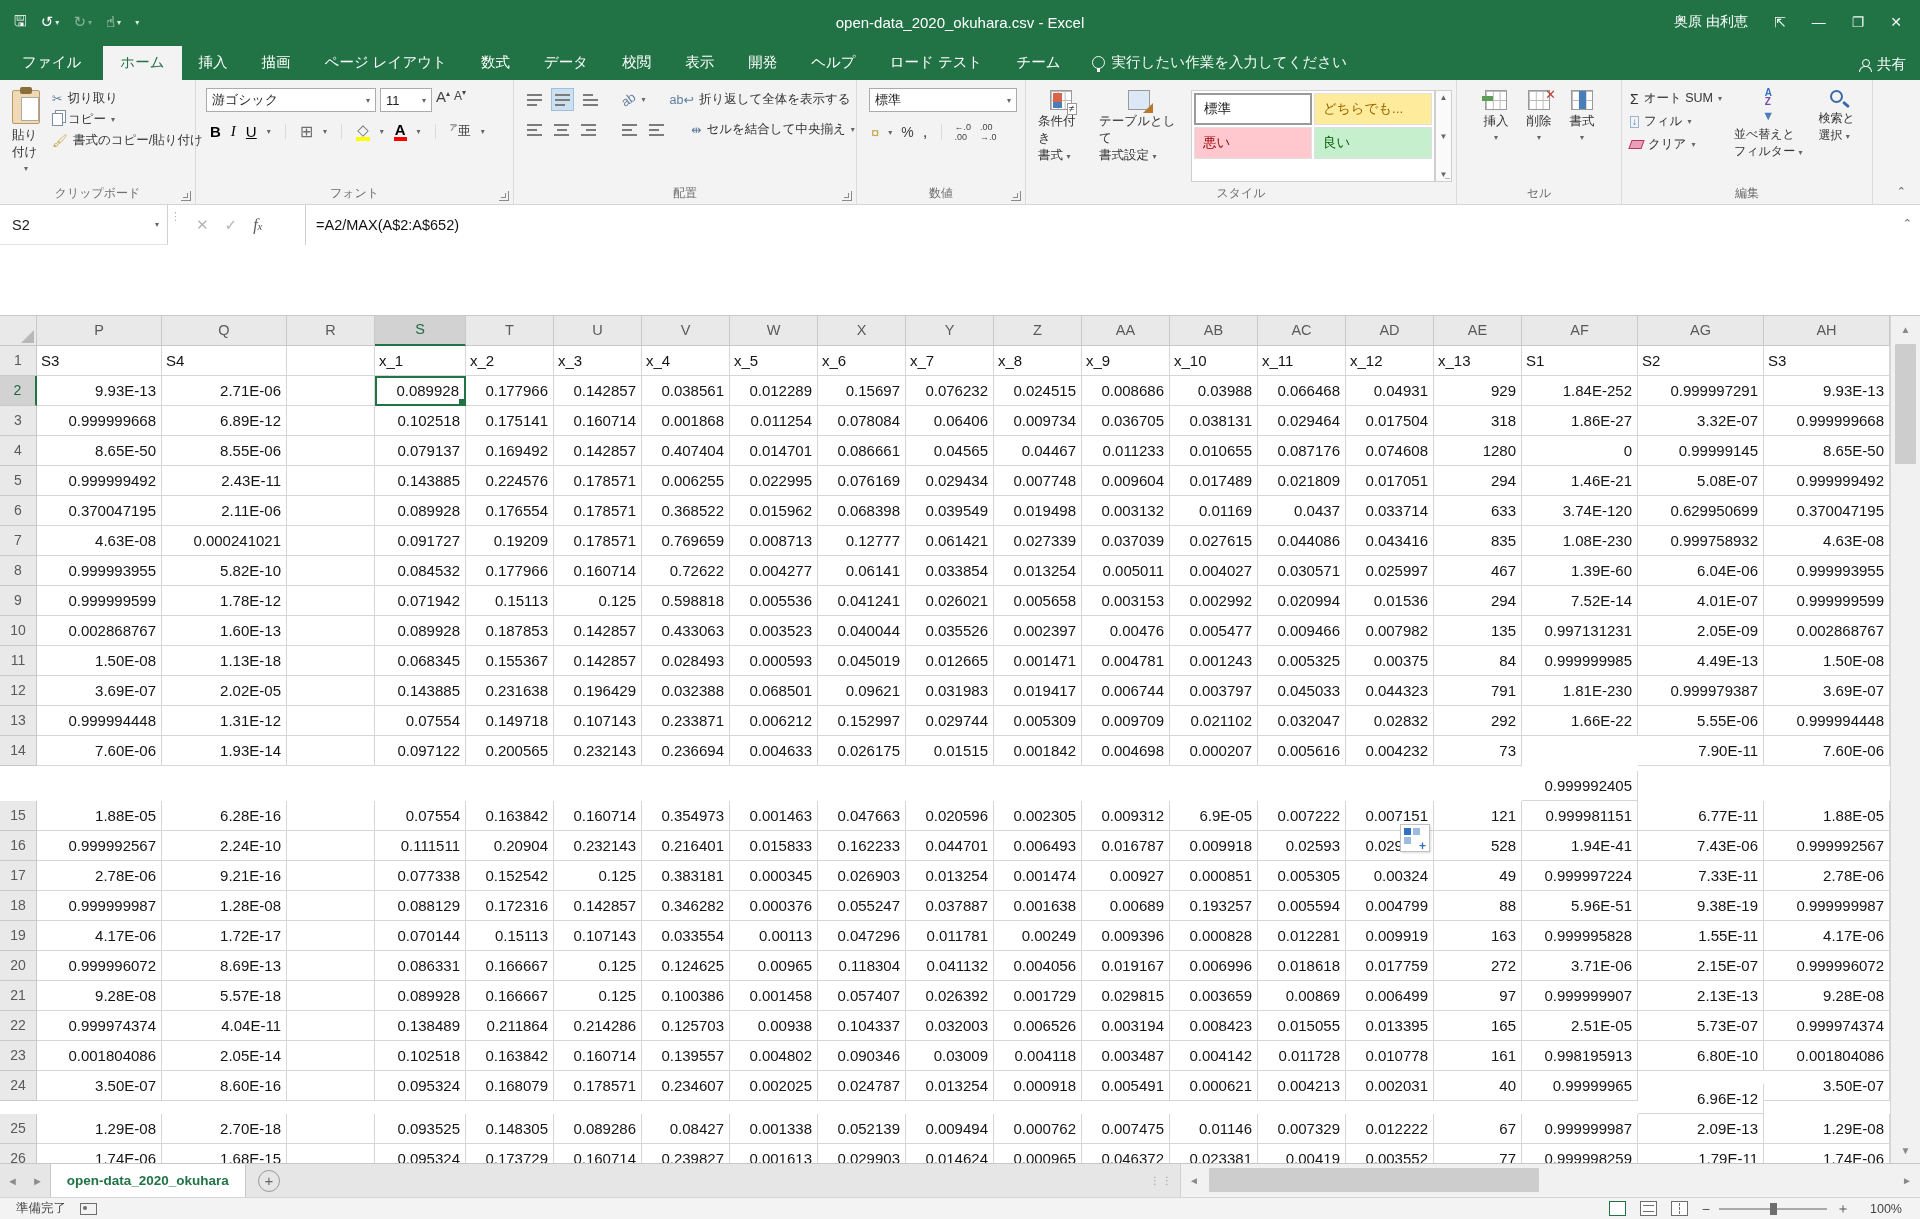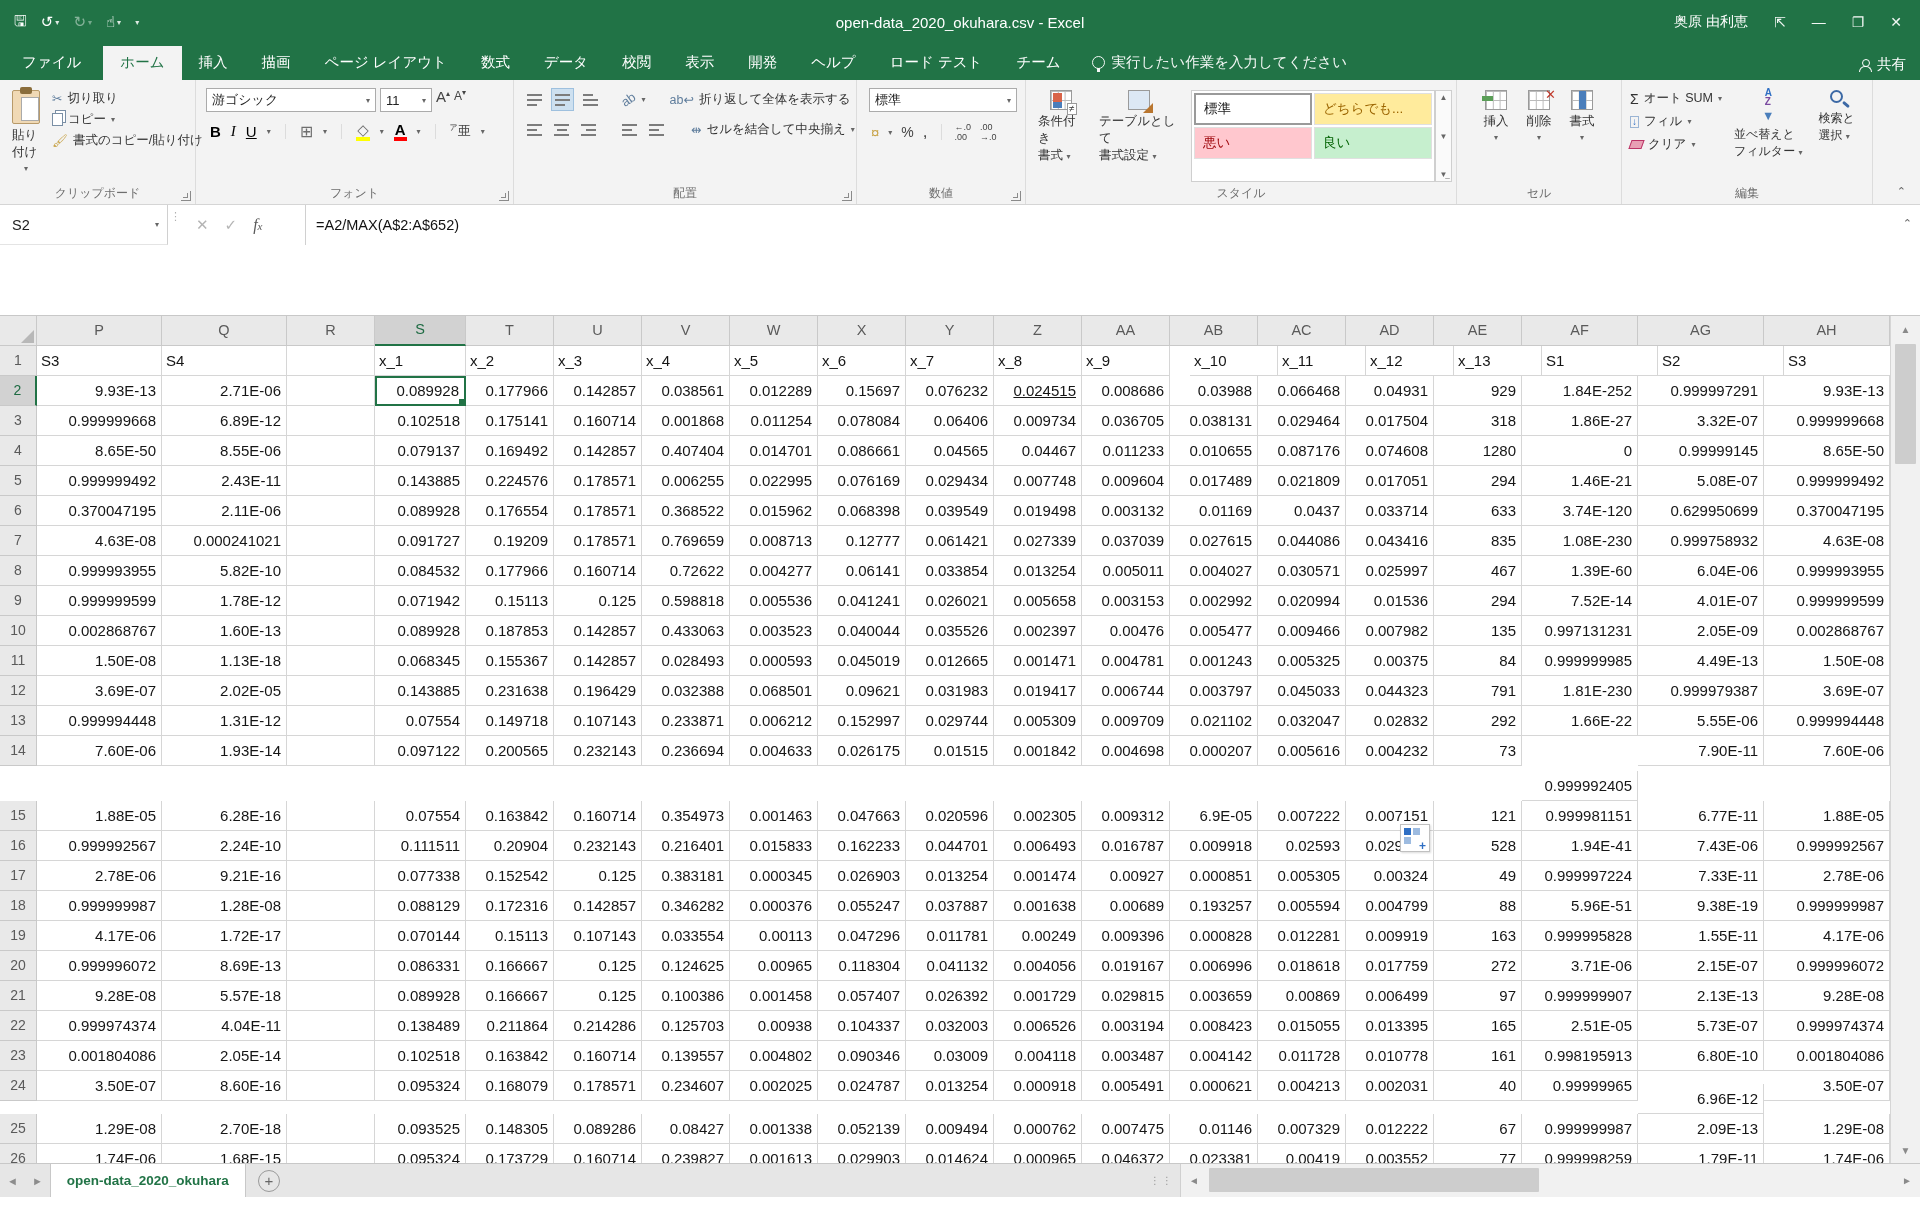--- a/index.html
+++ b/index.html
@@ -454,41 +454,41 @@
         <div class="gcell lbl" style="width: 88px;"></div>
         <div class="gcell lbl" style="width: 91px;">x_1</div>
         <div class="gcell lbl" style="width: 88px;">x_2</div>
         <div class="gcell lbl" style="width: 88px;">x_3</div>
         <div class="gcell lbl" style="width: 88px;">x_4</div>
         <div class="gcell lbl" style="width: 88px;">x_5</div>
         <div class="gcell lbl" style="width: 88px;">x_6</div>
         <div class="gcell lbl" style="width: 88px;">x_7</div>
         <div class="gcell lbl" style="width: 88px;">x_8</div>
         <div class="gcell lbl" style="width: 88px;">x_9</div>
-        <div class="gcell lbl" style="width: 88px; margin-left: 20px;">x_10</div>
+        <div class="gcell lbl" style="width: 88px;">x_10</div>
         <div class="gcell lbl" style="width: 88px;">x_11</div>
         <div class="gcell lbl" style="width: 88px;">x_12</div>
         <div class="gcell lbl" style="width: 88px;">x_13</div>
         <div class="gcell lbl" style="width: 116px;">S1</div>
         <div class="gcell lbl" style="width: 126px;">S2</div>
         <div class="gcell lbl" style="width: 126px;">S3</div>
       </div>
       <div class="grow">
         <div class="grh sel">2</div>
         <div class="gcell num" style="width: 125px;">9.93E-13</div>
         <div class="gcell num" style="width: 125px;">2.71E-06</div>
         <div class="gcell num" style="width: 88px;"></div>
         <div class="gcell num selcell" style="width: 91px;">0.089928</div>
         <div class="gcell num" style="width: 88px;">0.177966</div>
         <div class="gcell num" style="width: 88px;">0.142857</div>
         <div class="gcell num" style="width: 88px;">0.038561</div>
         <div class="gcell num" style="width: 88px;">0.012289</div>
         <div class="gcell num" style="width: 88px;">0.15697</div>
         <div class="gcell num" style="width: 88px;">0.076232</div>
-        <div class="gcell num" style="width: 88px; text-decoration: underline;">0.024515</div>
+        <div class="gcell num" style="width: 88px;">0.024515</div>
         <div class="gcell num" style="width: 88px;">0.008686</div>
         <div class="gcell num" style="width: 88px;">0.03988</div>
         <div class="gcell num" style="width: 88px;">0.066468</div>
         <div class="gcell num" style="width: 88px;">0.04931</div>
         <div class="gcell num" style="width: 88px;">929</div>
         <div class="gcell num" style="width: 116px;">1.84E-252</div>
         <div class="gcell num" style="width: 126px;">0.999997291</div>
         <div class="gcell num" style="width: 126px;">9.93E-13</div>
       </div>
       <div class="grow">
@@ -1084,14 +1084,31 @@
     <span id="hs-split">⋮⋮</span>
     <div id="hscroll">
       <span class="arr">◄</span>
       <div class="track">
           <div class="thumb"></div>
         </div>
       <span class="arr">►</span>
     </div>
   </div>
 
+  <div id="statusbar">
+    <span id="status-mode">準備完了</span>
+    <span class="macro-ic"></span>
+    <div id="status-right">
+      <span class="view-ic active"></span>
+      <span class="view-ic pl"></span>
+      <span class="view-ic pb"></span>
+      <div class="zoomer">
+        <span class="zsign">−</span>
+        <span class="ztrack">
+            <span class="zthumb"></span>
+          </span>
+        <span class="zsign">＋</span>
+      </div>
+      <span id="zoom-pct">100%</span>
+    </div>
+  </div>
 
 </div>
 
 </body></html>

